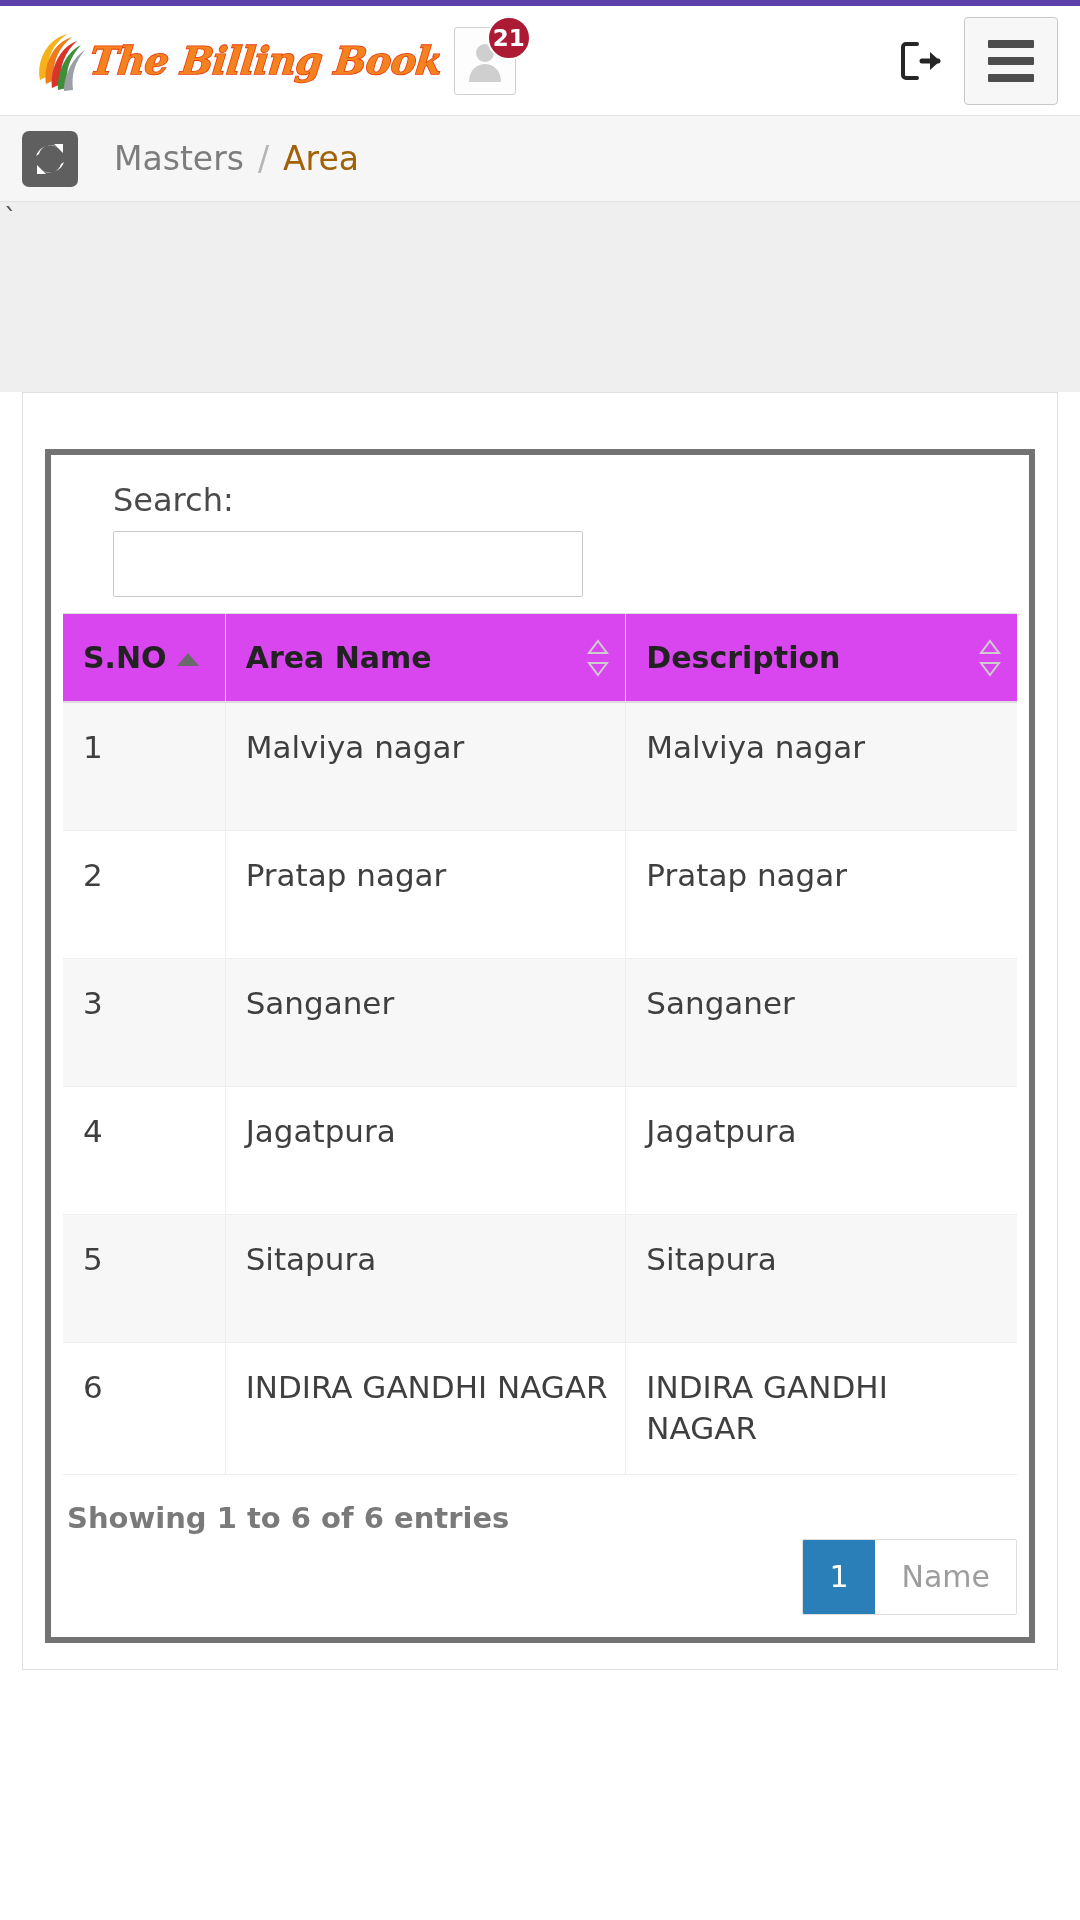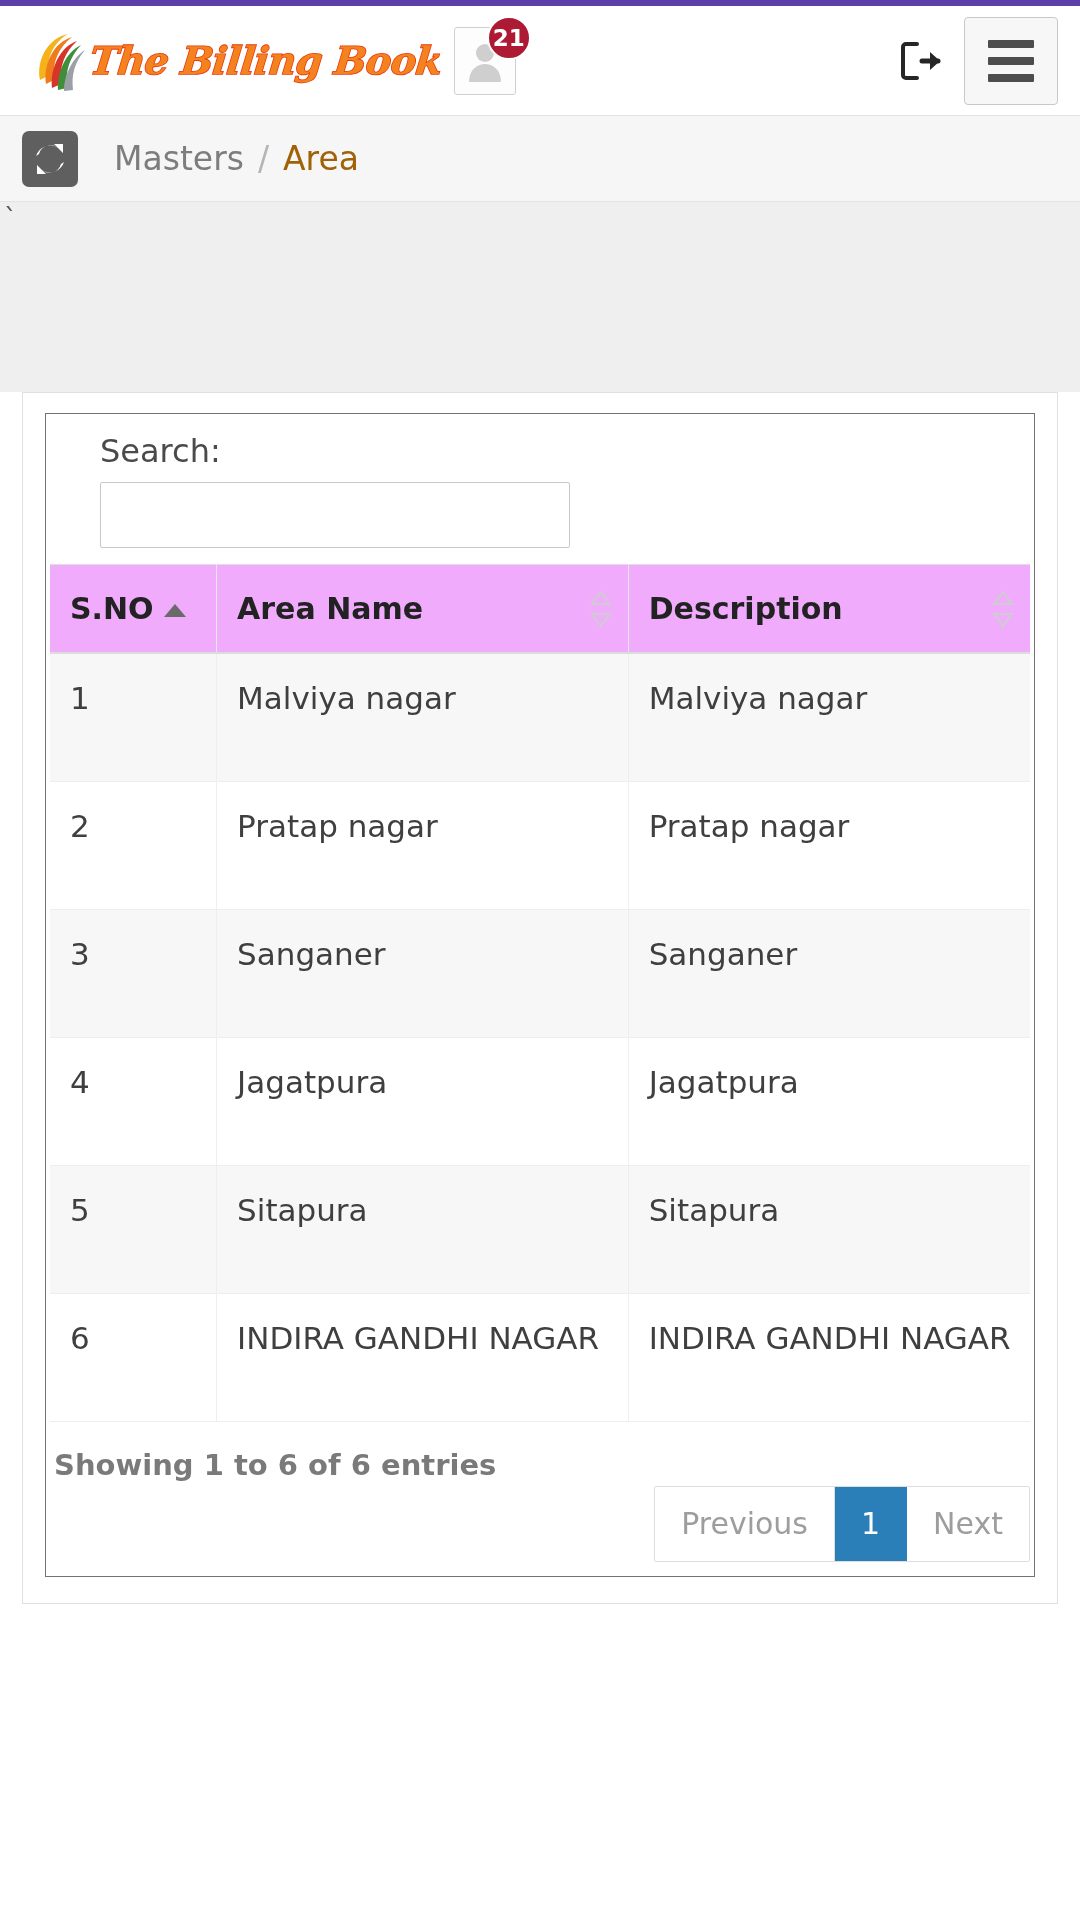--- a/index.html
+++ b/index.html
@@ -149,22 +149,23 @@
   }
 
   
   .card {
     margin: 0 22px;
     background: #ffffff;
     border: 1px solid #e0e0e0;
     padding: 20px 22px 26px 22px;
   }
   .inner {
-    border: 1px solid #737373;
-    padding: 4px;
+    border: 6px solid #737373;
+    padding: 12px;
+    margin-top: 36px;
   }
   .search-block {
     padding: 14px 0 16px 50px;
   }
   .search-label {
     font-size: 32px;
     color: #4a4a4a;
     display: block;
     margin-bottom: 12px;
   }
@@ -174,21 +175,21 @@
     border-radius: 2px;
     background: #fff;
     font-size: 28px;
     padding: 0 12px;
     font-family: inherit;
     outline: none;
   }
 
   table.data { width: 100%; border-collapse: collapse; table-layout: fixed; }
   table.data th {
-    background: #f0abfc;
+    background: #d946ef;
     border-top: 1px solid #dfdfdf;
     border-bottom: 2px solid #dcdcdc;
     border-right: 1px solid #e8e8e8;
     font-size: 30px;
     color: #222;
     font-weight: bold;
     text-align: left;
     padding: 26px 16px 26px 20px;
     position: relative;
     vertical-align: middle;
@@ -383,20 +384,19 @@
           <td>6</td>
           <td>INDIRA GANDHI NAGAR</td>
           <td>INDIRA GANDHI NAGAR</td>
         </tr>
       </tbody>
     </table>
 
     <div class="table-footer">
       <div class="showing-info">Showing 1 to 6 of 6 entries</div>
       <div class="pagination">
-        <div class="page-btn">Previous</div>
         <div class="page-btn active">1</div>
-        <div class="page-btn">Next</div>
+        <div class="page-btn">Name</div>
       </div>
     </div>
 
   </div>
 </div>
 
 </body></html>

